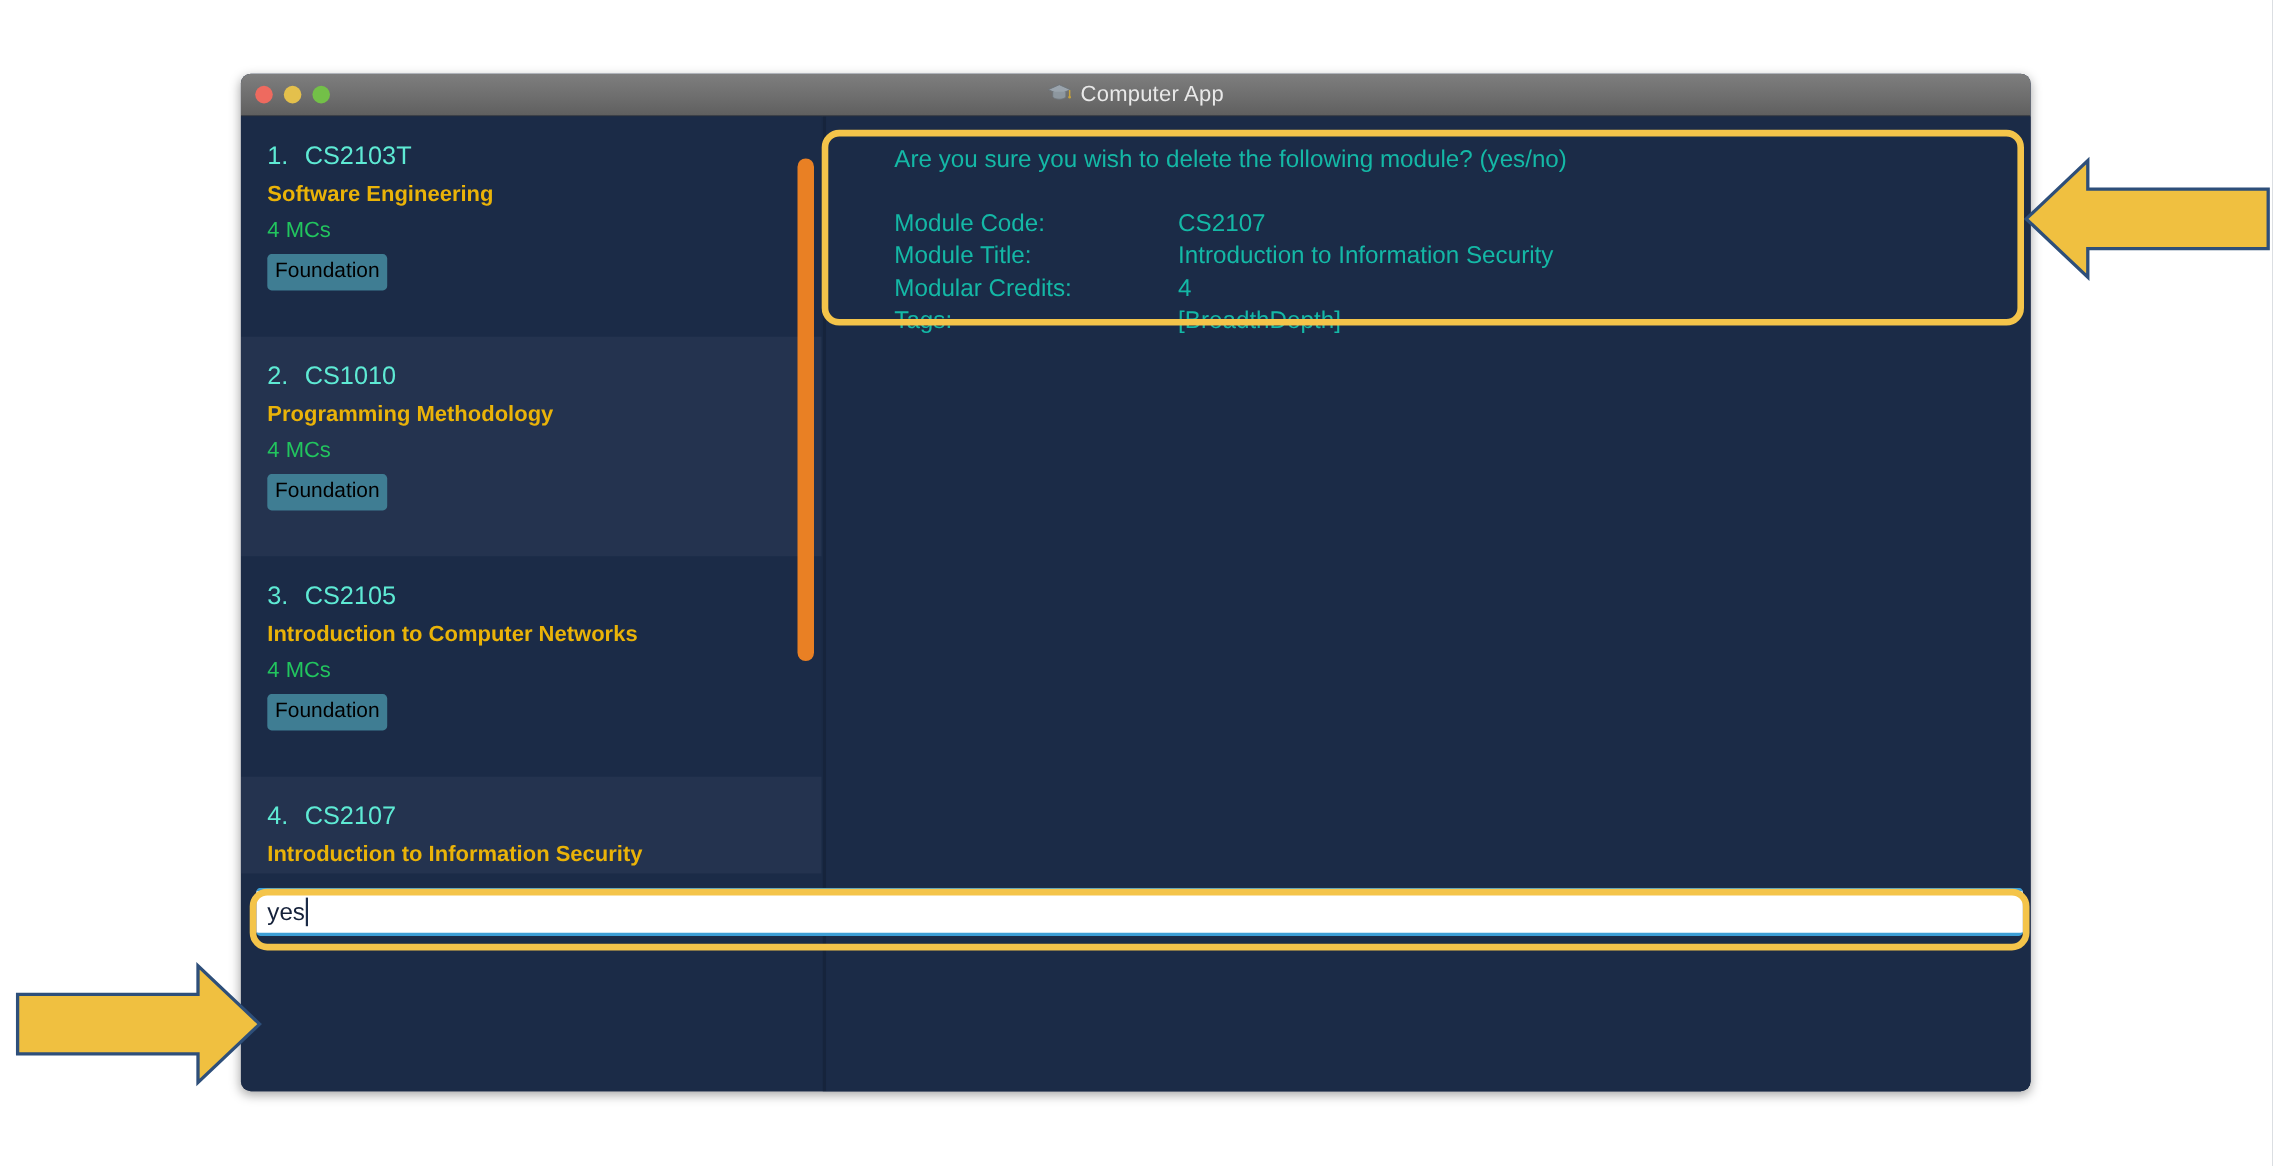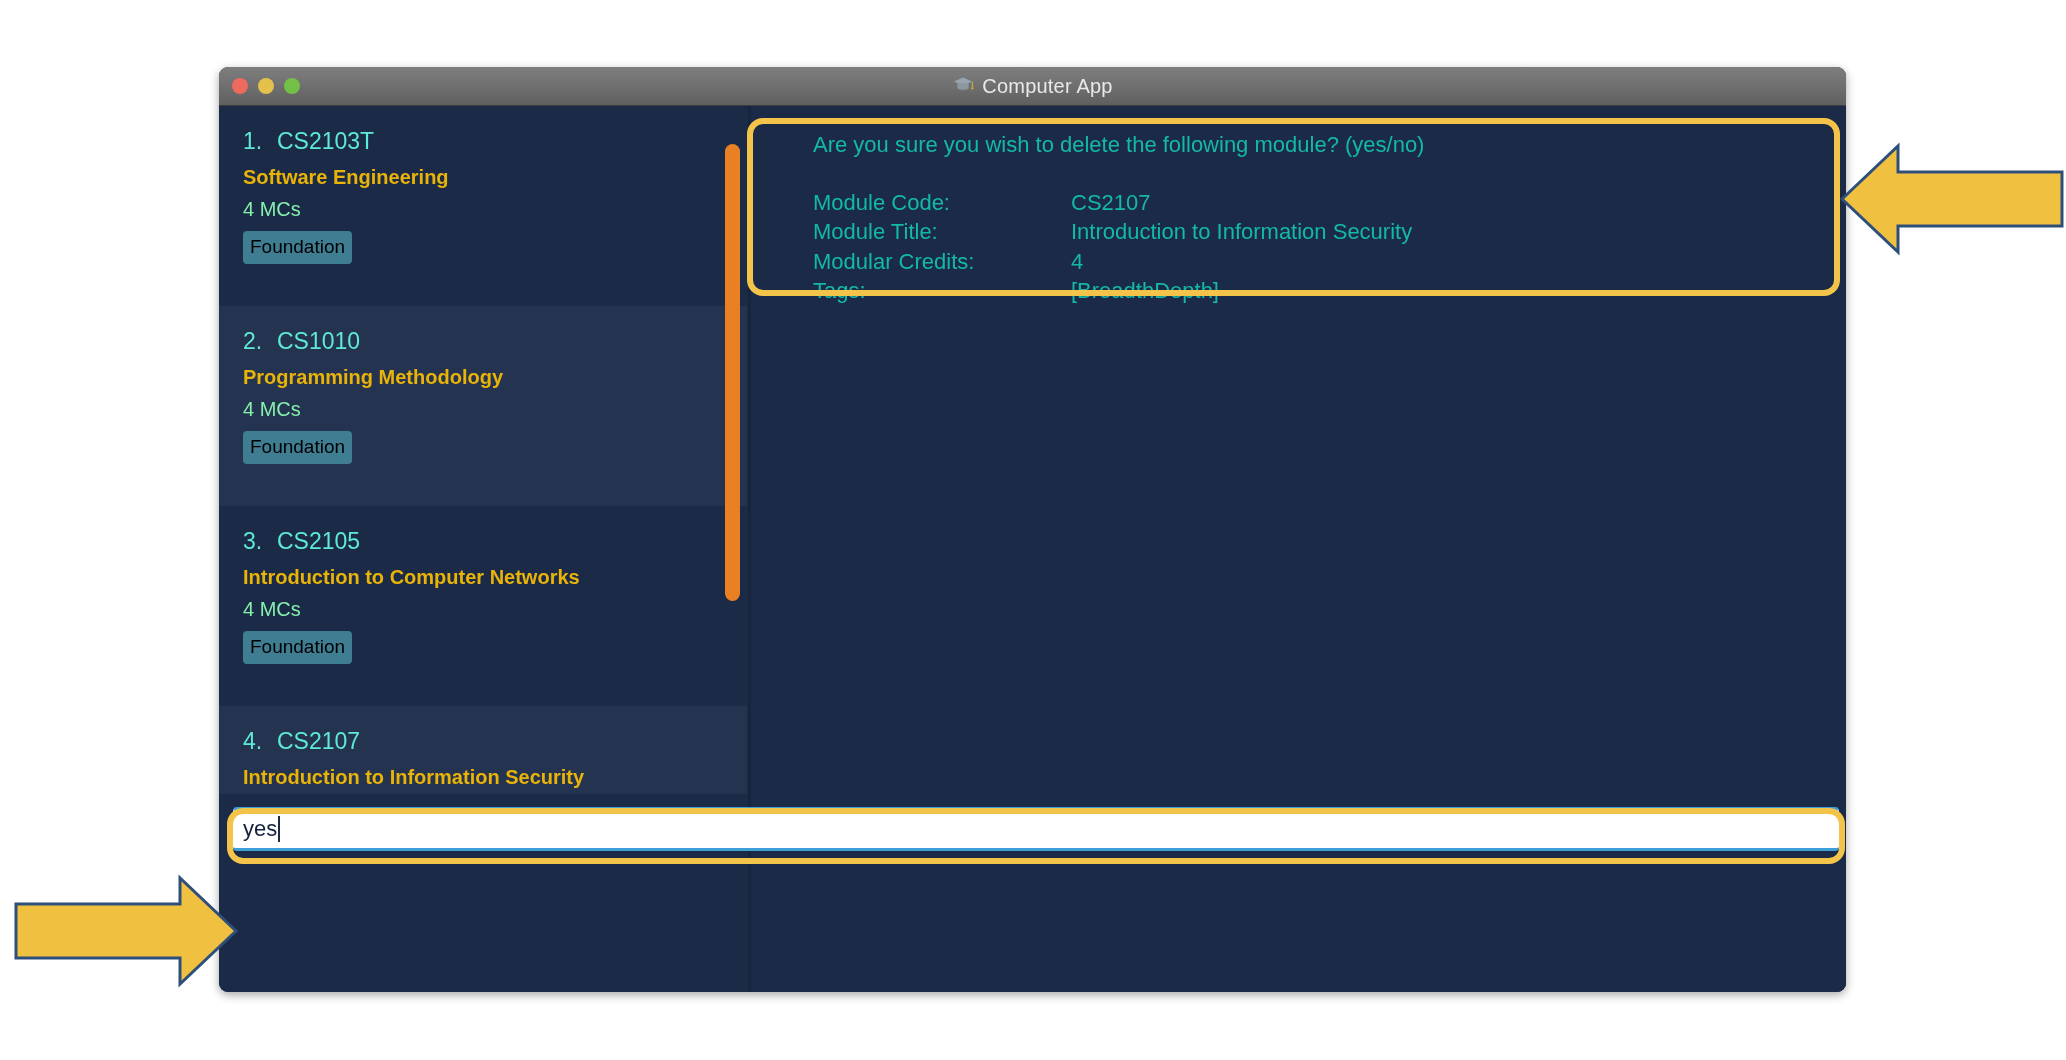--- a/index.html
+++ b/index.html
@@ -110,21 +110,21 @@
   }
   .li-index { display: inline-block; min-width: 34px; }
   .li-title {
     color: #eab308;
     font-size: 20px;
     margin-bottom: 9px;
     white-space: nowrap;
     font-weight: bold;
   }
   .li-mcs {
-    color: #86efac;
+    color: #22c55e;
     font-size: 20px;
     margin-bottom: 10px;
   }
   .li-tags { display: flex; gap: 8px; }
   .tag-badge {
     display: inline-block;
     background: #3f7d93;
     color: #000000;
     font-size: 19px;
     line-height: 1;

